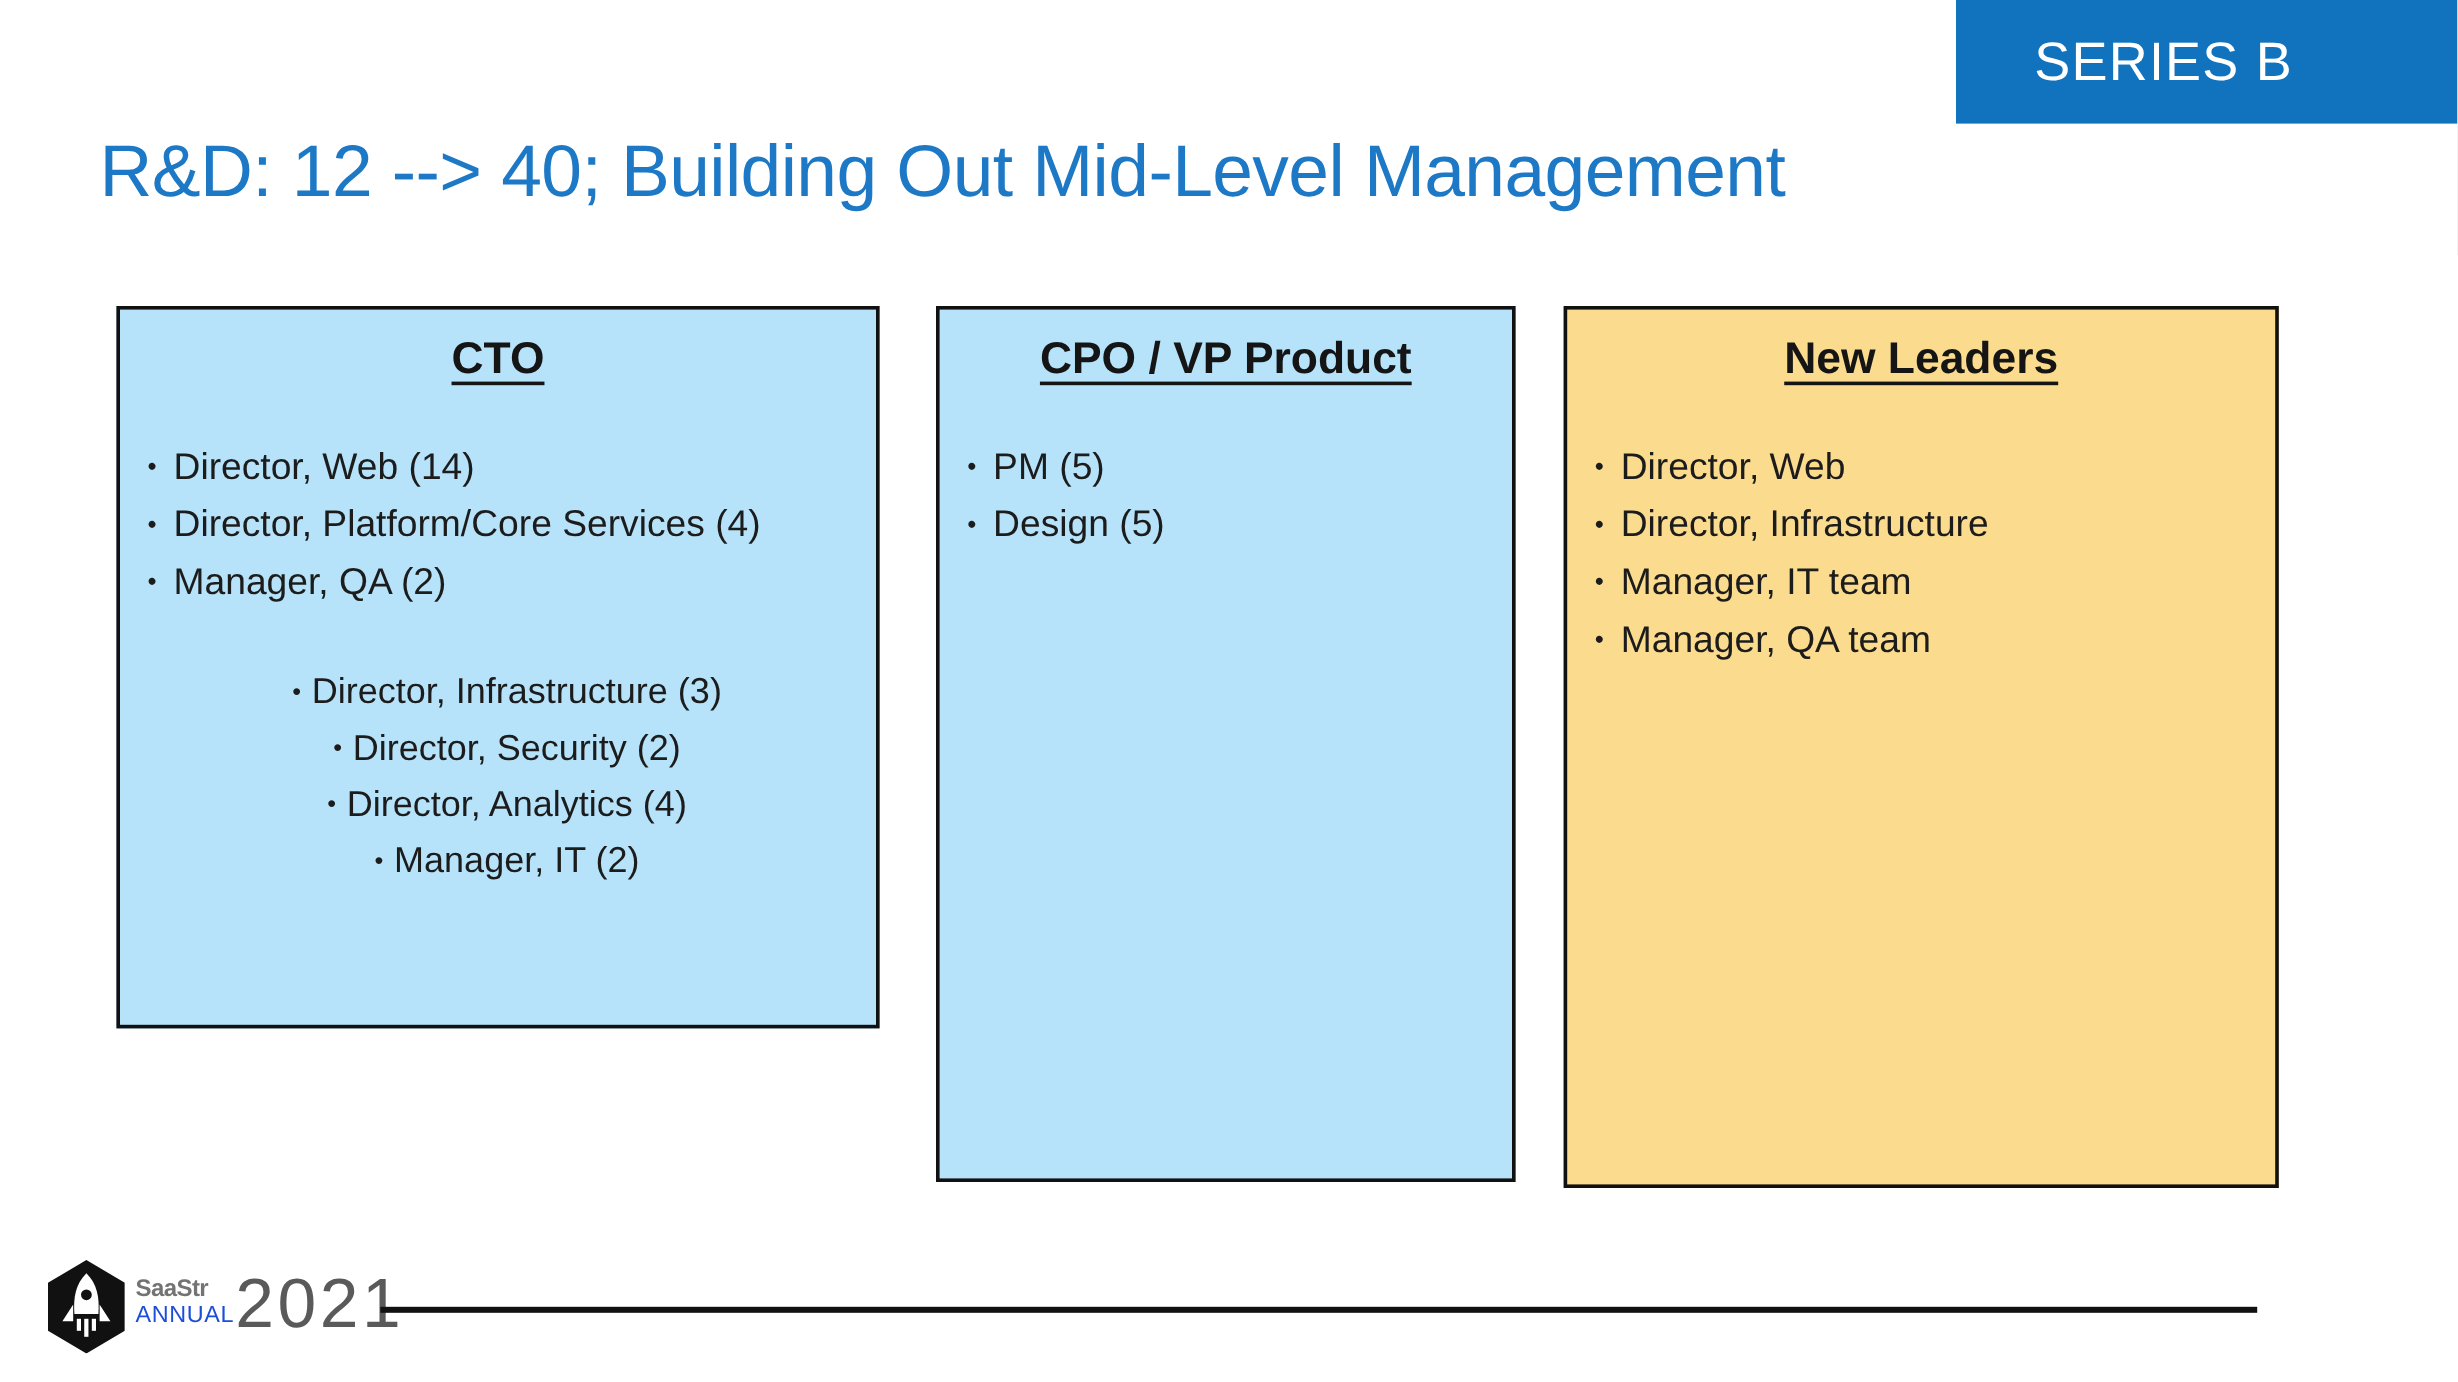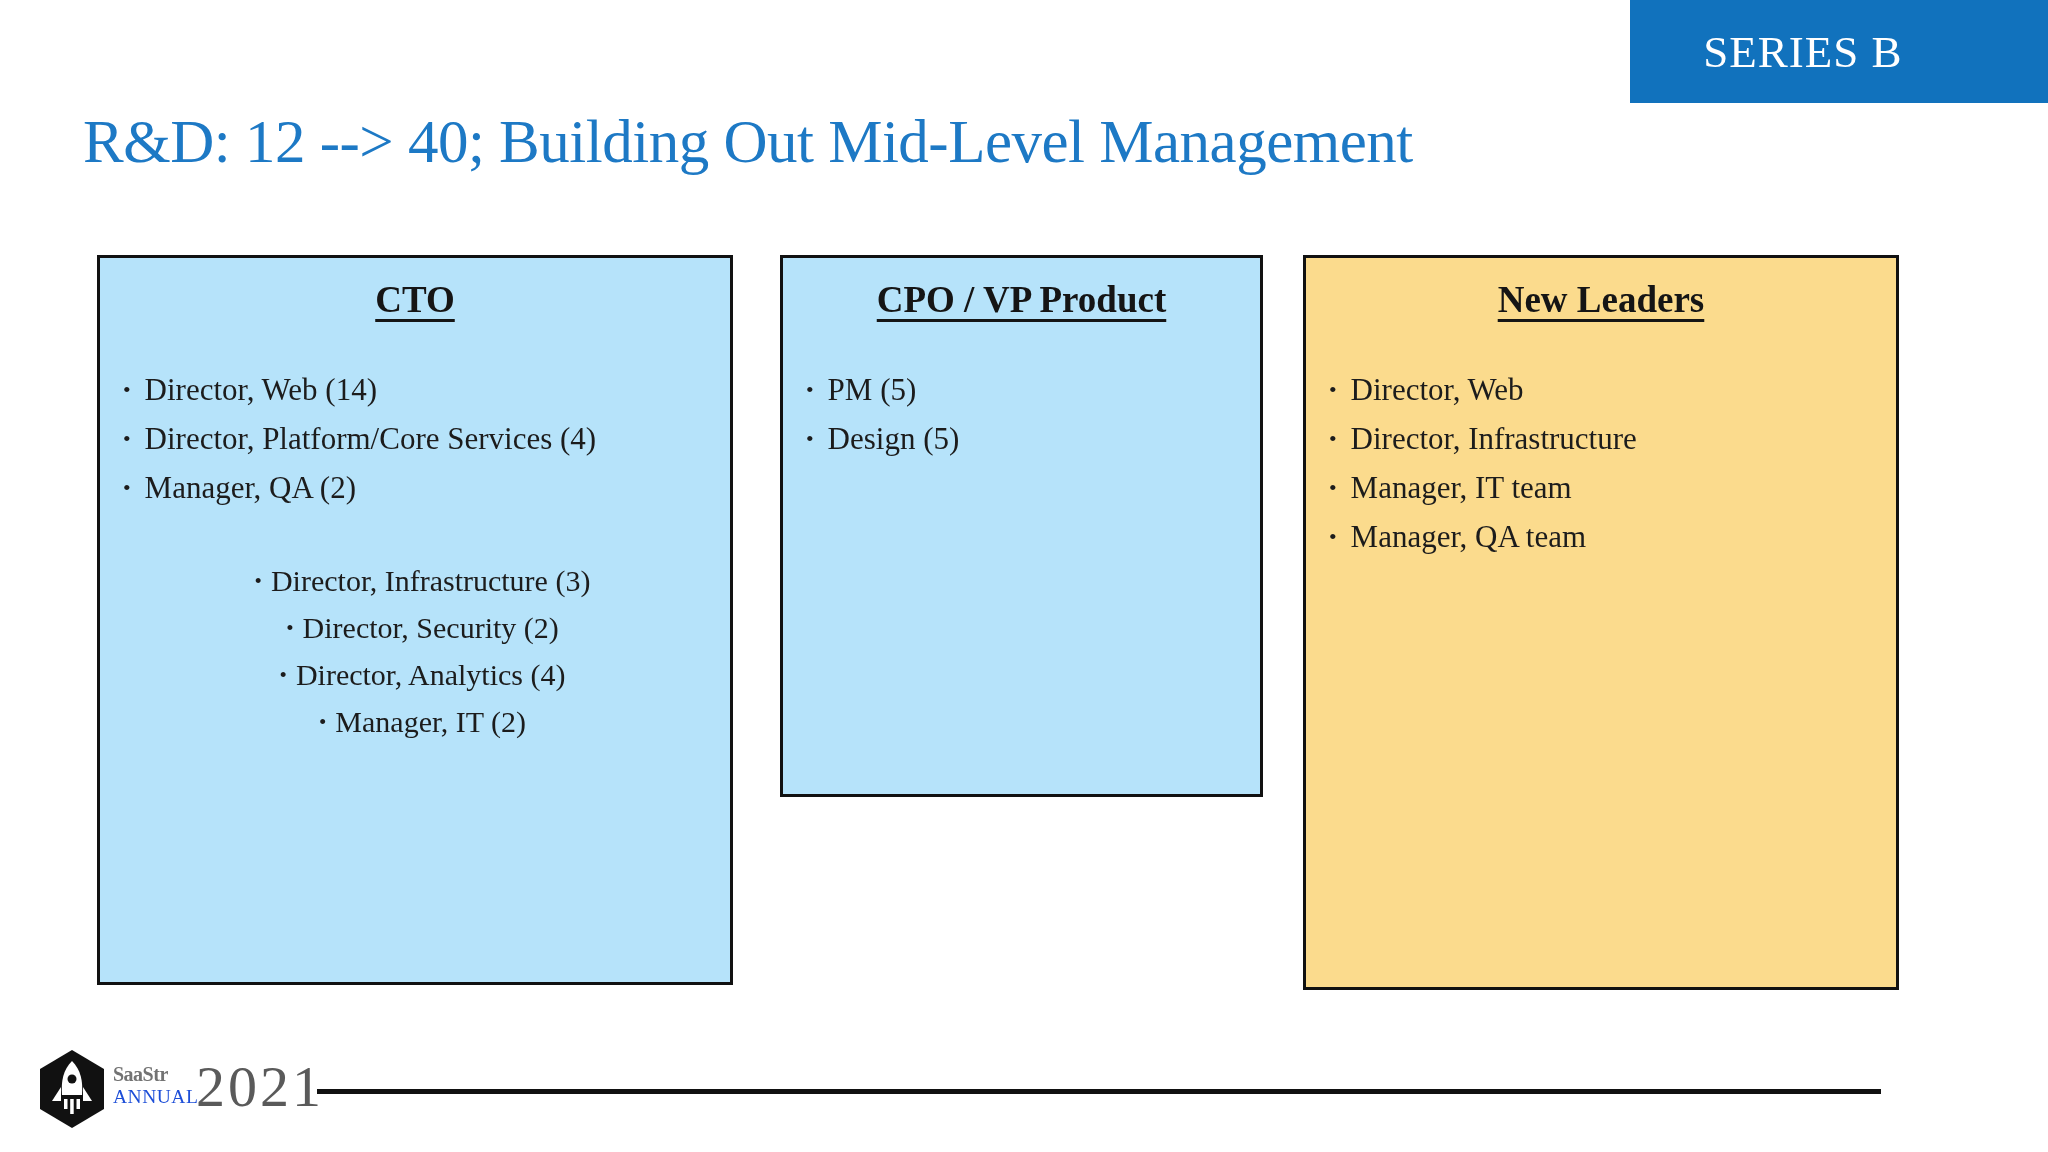--- a/index.html
+++ b/index.html
@@ -9,21 +9,21 @@
     --box-yellow:#fbdb8d;
     --ink:#111111;
   }
   *{margin:0;padding:0;box-sizing:border-box;}
   html,body{background:#e8e8e8;}
   #slide{
     position:relative;
     width:2048px;height:1152px;
     background:#ffffff;
     overflow:hidden;
-    font-family:Liberation Serif, serif;
+    font-family:Liberation Sans, sans-serif;
     color:#1c1c1c;
   }
   
   .badge{
     position:absolute;left:1630px;top:0;width:418px;height:103px;
     background:var(--brand-blue,#1172bd);
     display:flex;align-items:center;justify-content:center;
     padding-right:72px;
   }
   .badge span{
@@ -38,22 +38,22 @@
     white-space:nowrap;
   }
   
   .box{
     position:absolute;top:255px;
     border:3px solid var(--ink,#111);
     padding:0 0 0 0;
   }
   .box.blue{background:var(--box-blue,#b6e3fa);}
   .box.yellow{background:var(--box-yellow,#fbdb8d);}
-  #box-cto{left:97px;width:636px;height:730px;}
-  #box-cpo{left:780px;width:483px;height:542px;}
+  #box-cto{left:97px;width:636px;height:602px;}
+  #box-cpo{left:780px;width:483px;height:730px;}
   #box-leaders{left:1303px;width:596px;height:735px;}
   .box-header{
     margin-top:20px;
     text-align:center;
     font-size:37px;font-weight:bold;
     text-decoration:underline;
     text-decoration-thickness:3px;
     text-underline-offset:7px;
     color:#151515;
   }

